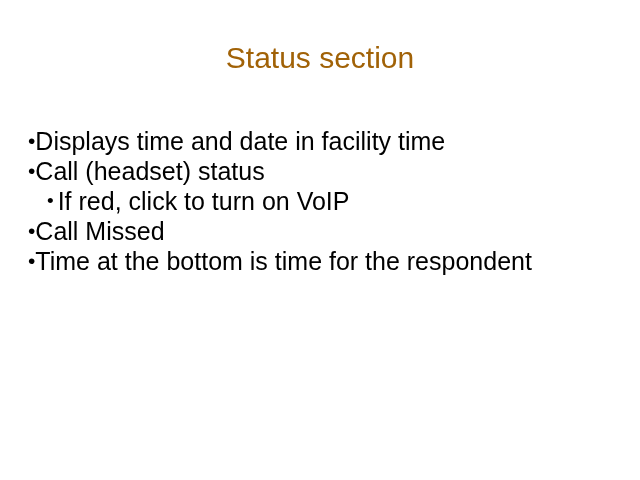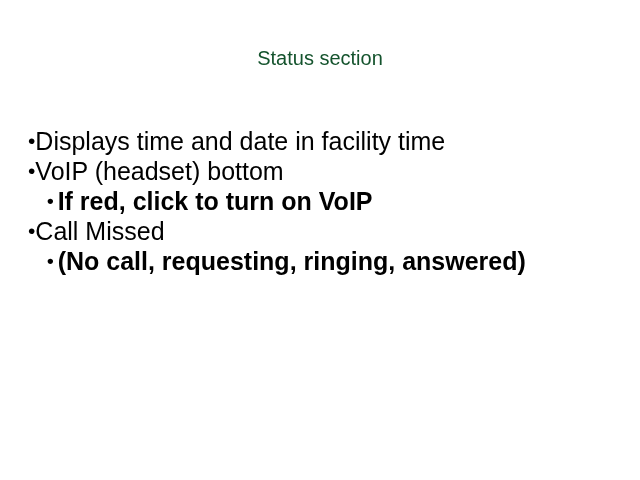--- a/index.html
+++ b/index.html
@@ -24,24 +24,24 @@
     box-sizing: border-box;
   }
 
   
   .slide-title {
     position: absolute;
     left: 0;
     top: 40px;
     width: 640px;
     text-align: center;
-    font-size: 20px;
+    font-size: 30px;
     line-height: 36px;
     font-weight: normal;
-    color: #14532d;
+    color: #a16207;
     letter-spacing: 0px;
     white-space: nowrap;
   }
 
   
   .body-list {
     position: absolute;
     left: 28px;
     top: 126px;
     width: 600px;
@@ -55,21 +55,20 @@
     white-space: nowrap;
     letter-spacing: 0px;
   }
 
   .bullet-line.level-1 {
     padding-left: 0px;
   }
 
   .bullet-line.level-2 {
     padding-left: 19px;
-    font-weight: bold;
   }
 
   .bullet-mark {
     display: inline;
     font-size: 25px;
   }
 
   .level-1 .bullet-mark {
     font-size: 21px;
     vertical-align: 2px;
@@ -87,19 +86,19 @@
 </style>
 </head>
 <body>
 
 <div class="slide">
 
   <div class="slide-title">Status section</div>
 
   <div class="body-list">
       <div class="bullet-line level-1"><span class="bullet-mark">•</span><span class="bullet-text">Displays time and date in facility time</span></div>
-      <div class="bullet-line level-1"><span class="bullet-mark">•</span><span class="bullet-text">VoIP (headset) bottom</span></div>
+      <div class="bullet-line level-1"><span class="bullet-mark">•</span><span class="bullet-text">Call (headset) status</span></div>
       <div class="bullet-line level-2"><span class="bullet-mark">•</span><span class="bullet-text">If red, click to turn on VoIP</span></div>
       <div class="bullet-line level-1"><span class="bullet-mark">•</span><span class="bullet-text">Call Missed</span></div>
-      <div class="bullet-line level-2"><span class="bullet-mark">•</span><span class="bullet-text">(No call, requesting, ringing, answered)</span></div>
+      <div class="bullet-line level-1"><span class="bullet-mark">•</span><span class="bullet-text">Time at the bottom is time for the respondent</span></div>
     </div>
 
 </div>
 
 </body></html>

